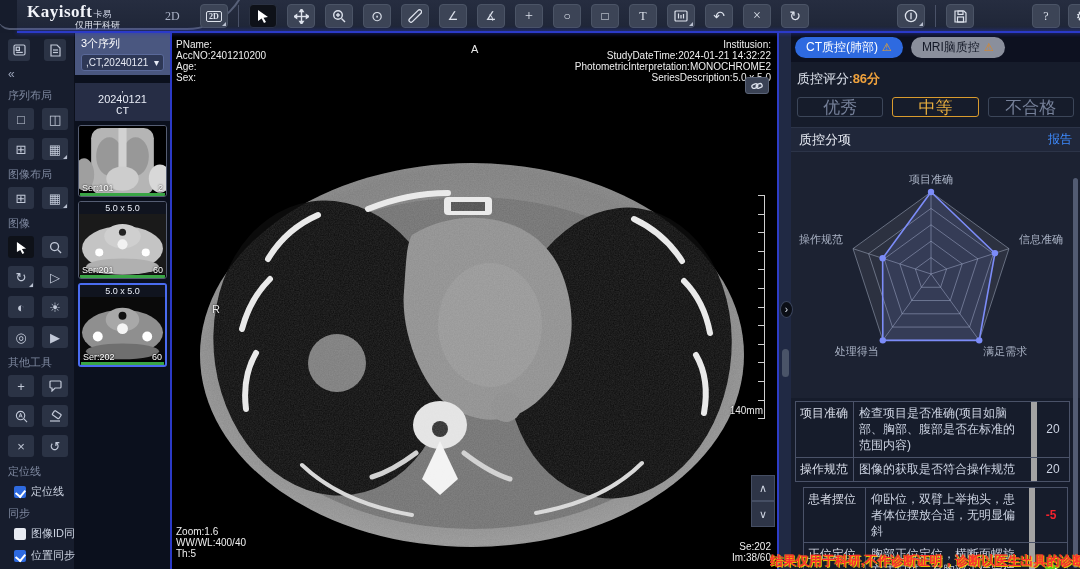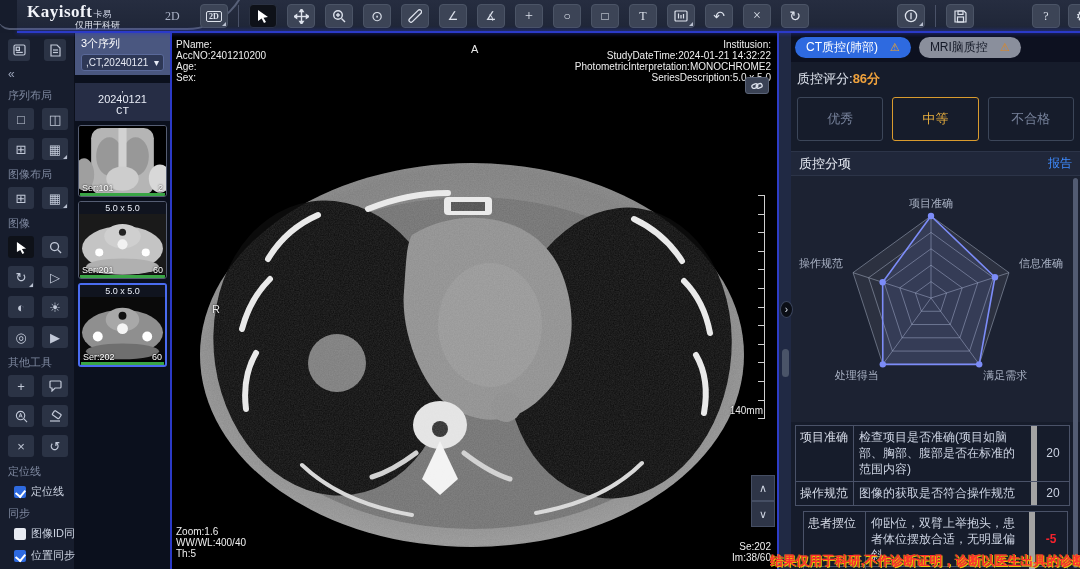--- a/index.html
+++ b/index.html
@@ -99,30 +99,30 @@
                   border:1px solid #3a445c; border-radius:50%; color:#dfe4ee; font-size:10px;
                   display:flex; align-items:center; justify-content:center; cursor:pointer; }
   .strip-thumb { position:absolute; left:3px; top:316px; width:7px; height:28px; background:#4a5468;
                  border-radius:4px; }
 
   
   .qc { position:absolute; left:791px; top:33px; width:289px; height:536px; background:#161c2b;
         overflow:hidden; }
   .qc-tabs { background:#0d1120; height:29px; display:flex; align-items:center; gap:8px; padding:0 4px; }
   .pill { height:21px; border-radius:11px; padding:0 11px; font-size:12px; display:flex;
-          align-items:center; gap:12px; cursor:pointer; white-space:nowrap; }
+          align-items:center; gap:4px; cursor:pointer; white-space:nowrap; }
   .pill.blue { background:#2e6ae0; color:#fff; }
   .pill.gray { background:#8a8f9c; color:#141927; }
   .warn { font-size:11px; color:#f5a623; }
   .pill.gray .warn { color:#e0861f; }
   .score-row { padding:8px 6px 0 6px; font-size:13px; color:#dfe4ee; }
   .score-val { color:#f0a23c; font-weight:bold; }
   .grades { display:flex; gap:9px; padding:9px 6px 10px 6px; }
-  .grade { flex:1; height:44px; background:transparent; border:1px solid #3c4659; border-radius:3px;
-           color:#76819a; font-size:13px; display:flex; align-items:center; justify-content:center;
+  .grade { flex:1; height:20px; background:transparent; border:1px solid #3c4659; border-radius:3px;
+           color:#76819a; font-size:17px; display:flex; align-items:center; justify-content:center;
            cursor:pointer; }
   .grade.active { border-color:#d99b2e; color:#e8ae3e; }
   .qc-sec-head { background:#20273a; border-top:1px solid #2c3448; border-bottom:1px solid #2c3448;
                  height:25px; display:flex; align-items:center; justify-content:space-between; padding:1px 8px; }
   .qc-sec-title { color:#e8ecf4; font-size:13px; }
   .report-link { color:#3e8bff; font-size:12px; cursor:pointer; }
   .chart-area { position:relative; background:#1c2232; height:246px; }
   .chart-area svg { display:block; }
   .qc-scroll { position:absolute; right:2px; top:145px; width:5px; height:390px; background:#525b72;
                border-radius:3px; }

